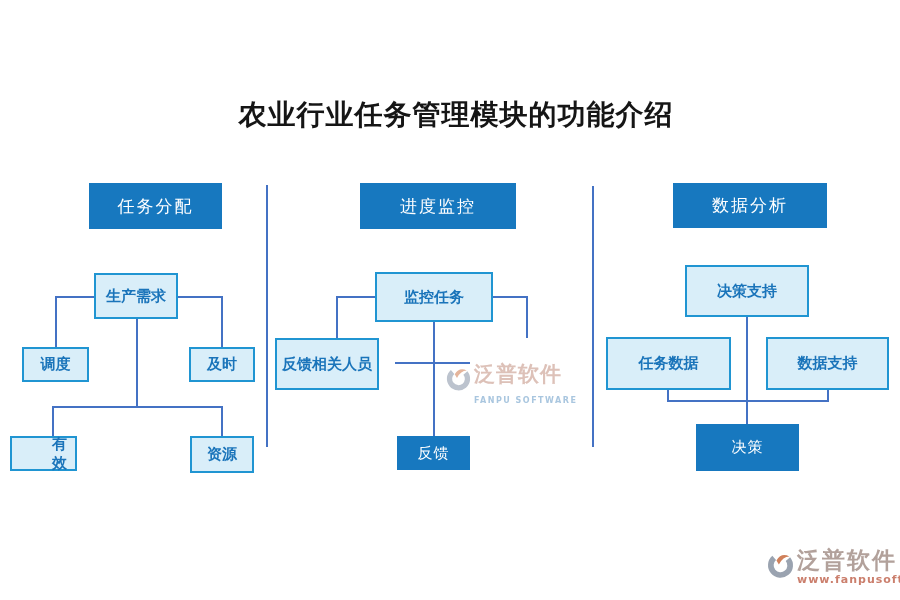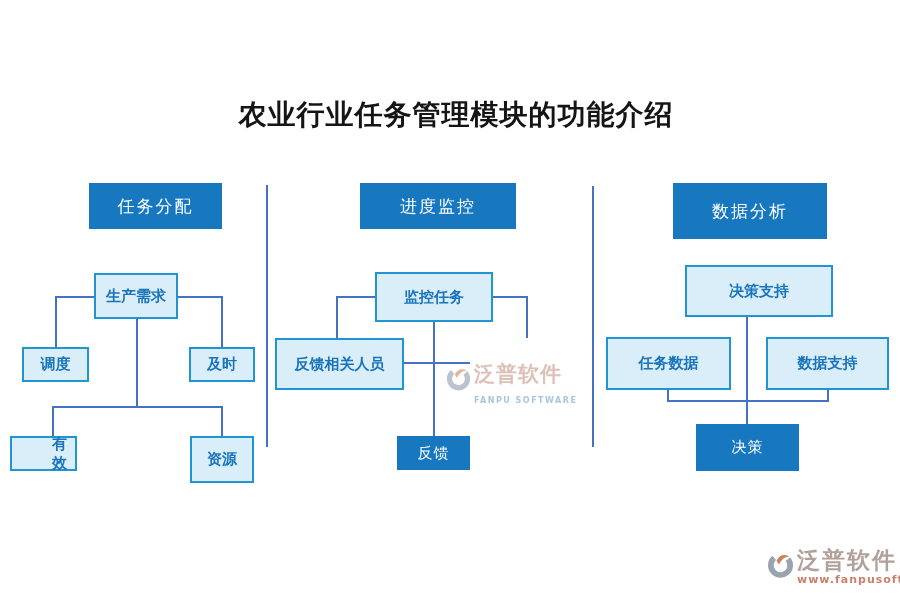--- a/index.html
+++ b/index.html
@@ -54,43 +54,43 @@
   <div class="line" style="left:221px;top:296px;width:2px;height:51px;"></div>
   <div class="line" style="left:136px;top:318px;width:2px;height:90px;"></div>
   <div class="line" style="left:52px;top:406px;width:171px;height:2px;"></div>
   <div class="line" style="left:52px;top:406px;width:2px;height:30px;"></div>
   <div class="line" style="left:221px;top:406px;width:2px;height:30px;"></div>
 
   <div class="node" style="left:94px;top:273px;width:84px;height:46px;">生产需求</div>
   <div class="node" style="left:22px;top:347px;width:67px;height:35px;">调度</div>
   <div class="node" style="left:189px;top:347px;width:66px;height:35px;">及时</div>
   <div class="node" style="left:10px;top:436px;width:67px;height:35px;padding-left:40px;">有效</div>
-  <div class="node" style="left:190px;top:436px;width:64px;height:47px;">资源</div>
+  <div class="node" style="left:190px;top:436px;width:64px;height:37px;">资源</div>
 
   <div class="hdr" style="left:360px;top:183px;width:156px;height:46px;">进度监控</div>
 
   <div class="line" style="left:336px;top:296px;width:40px;height:2px;"></div>
   <div class="line" style="left:336px;top:296px;width:2px;height:42px;"></div>
   <div class="line" style="left:492px;top:296px;width:36px;height:2px;"></div>
   <div class="line" style="left:526px;top:296px;width:2px;height:42px;"></div>
   <div class="line" style="left:433px;top:321px;width:2px;height:115px;"></div>
   <div class="line" style="left:395px;top:362px;width:75px;height:2px;"></div>
 
   <div class="node" style="left:375px;top:272px;width:118px;height:50px;">监控任务</div>
-  <div class="node" style="left:275px;top:338px;width:129px;height:52px;">反馈相关人员</div>
+  <div class="node" style="left:275px;top:338px;width:104px;height:52px;">反馈相关人员</div>
   <div class="solid" style="left:397px;top:436px;width:73px;height:34px;">反馈</div>
 
-  <div class="hdr" style="left:673px;top:183px;width:154px;height:56px;">数据分析</div>
+  <div class="hdr" style="left:673px;top:183px;width:154px;height:45px;">数据分析</div>
 
   <div class="line" style="left:746px;top:316px;width:2px;height:108px;"></div>
   <div class="line" style="left:667px;top:389px;width:2px;height:13px;"></div>
   <div class="line" style="left:827px;top:389px;width:2px;height:13px;"></div>
   <div class="line" style="left:667px;top:400px;width:162px;height:2px;"></div>
 
-  <div class="node" style="left:685px;top:265px;width:148px;height:52px;">决策支持</div>
+  <div class="node" style="left:685px;top:265px;width:124px;height:52px;">决策支持</div>
   <div class="node" style="left:606px;top:337px;width:125px;height:53px;">任务数据</div>
   <div class="node" style="left:766px;top:337px;width:123px;height:53px;">数据支持</div>
   <div class="solid" style="left:696px;top:424px;width:103px;height:47px;">决策</div>
 
   <div class="wm wm-center" style="left:445px;top:364px;">
     <span>
       <svg width="27" height="28" viewBox="0 0 36 36">
         <circle cx="18" cy="19" r="12" fill="none" stroke="#bcc3ce" stroke-width="7" stroke-dasharray="56 20" transform="rotate(-40 18 19)"></circle>
         <path d="M13 13 Q19 3 29 8 Q21 8 16 18 Z" fill="#e5b59c"></path>
       </svg>

